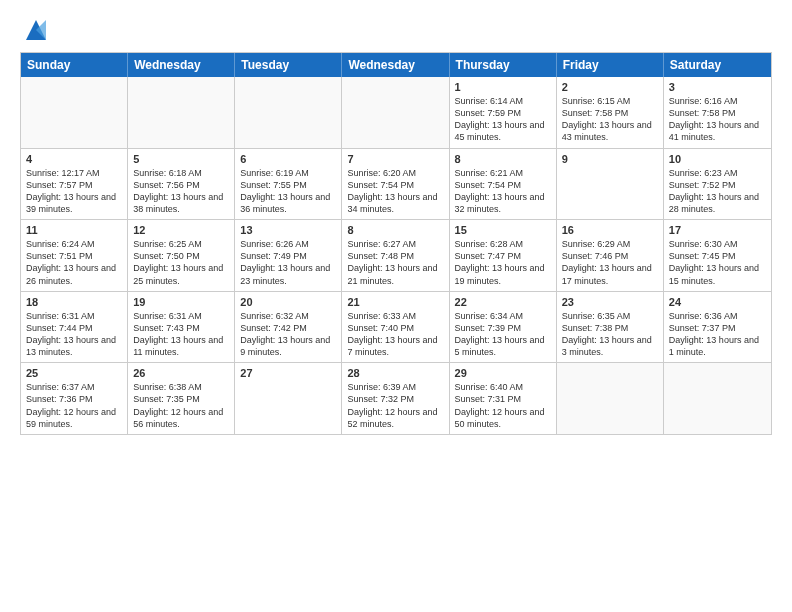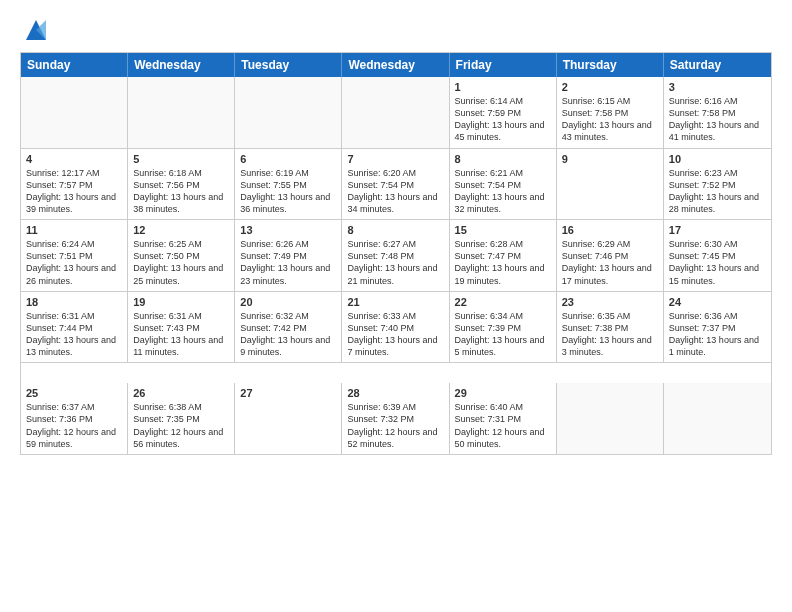--- a/index.html
+++ b/index.html
@@ -77,21 +77,21 @@
       flex: 1;
       display: flex;
       flex-direction: column;
     }
     .cal-row {
       display: grid;
       grid-template-columns: repeat(7, 1fr);
       flex: 1;
       border-bottom: 1px solid #ccc;
     }
-    .cal-row:last-child { border-bottom: none; margin-top: 20px; }
+    .cal-row:last-child { border-bottom: none; }
     .cal-cell {
       border-right: 1px solid #ccc;
       padding: 4px 5px;
       vertical-align: top;
       font-size: 9.5px;
       color: #333;
       background: #fff;
     }
     .cal-cell:last-child { border-right: none; }
     .cal-cell.empty { background: #f9f9f9; }
@@ -132,22 +132,22 @@
       <div class="location"></div>
     </div>
   </div>
 
   <div class="calendar">
     <div class="cal-header">
     <div class="cal-header-cell">Sunday</div>
         <div class="cal-header-cell">Wednesday</div>
         <div class="cal-header-cell">Tuesday</div>
         <div class="cal-header-cell">Wednesday</div>
+        <div class="cal-header-cell">Thursday</div>
         <div class="cal-header-cell">Friday</div>
-        <div class="cal-header-cell">Thursday</div>
         <div class="cal-header-cell">Saturday</div>
       </div>
     <div class="cal-body">
     <div class="cal-row">
           <div class="cal-cell empty"></div>
           <div class="cal-cell empty"></div>
           <div class="cal-cell empty"></div>
           <div class="cal-cell empty"></div>
           <div class="cal-cell">
             <span class="day-num">1</span>

